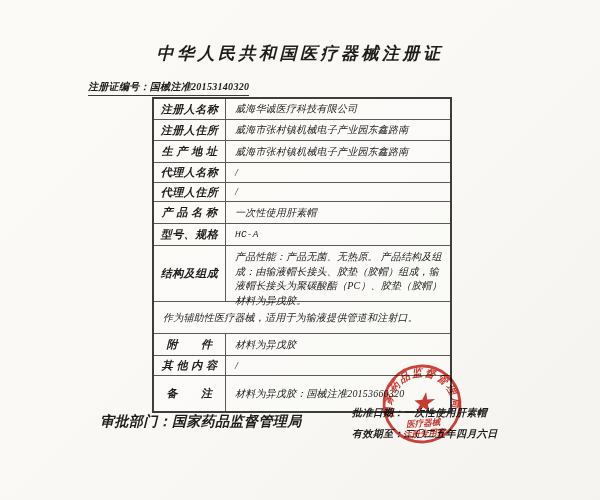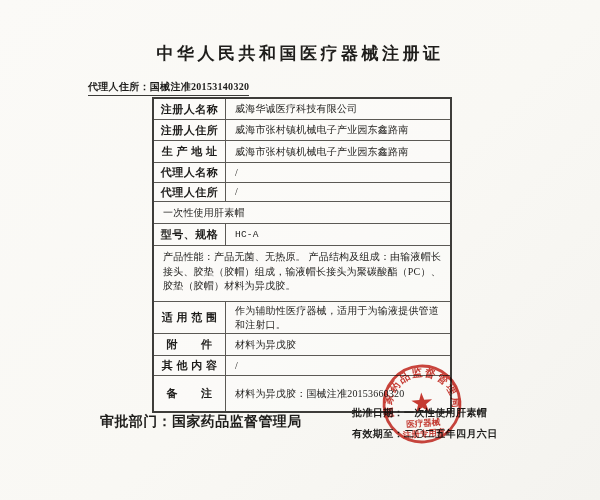--- a/index.html
+++ b/index.html
@@ -5,20 +5,21 @@
   html,body{margin:0;padding:0;}
   body{
     width:600px;height:500px;overflow:hidden;
     background:#f6f5f2;
     font-family:"Liberation Serif","DejaVu Serif",serif;
     color:#1e1d1b;
   }
   .sheet{
     position:relative;width:600px;height:500px;
     background:linear-gradient(135deg,#fbfaf7 0%,#f9f8f4 55%,#f4f3ef 100%);
+    font-style:italic;
   }
   .doc-title{
     position:absolute;top:42px;left:0;width:600px;
     text-align:center;font-size:17px;font-weight:bold;
     letter-spacing:3.5px;white-space:nowrap;
   }
   .cert-line{
     position:absolute;left:88px;top:80px;
     font-size:10px;font-weight:bold;letter-spacing:.3px;
     border-bottom:1px solid #3c3b38;padding-bottom:1px;
@@ -62,21 +63,21 @@
   }
   .stamp text{font-family:"Liberation Serif","DejaVu Serif",serif;}
 </style>
 </head>
 <body>
 
 <div class="sheet">
 
   <div class="doc-title">中华人民共和国医疗器械注册证</div>
 
-  <div class="cert-line">代理人住所：国械注准20153140320</div>
+  <div class="cert-line">注册证编号：国械注准20153140320</div>
 
   <div class="crt-table">
     <div class="row r0">
       <div class="cell-label">注册人名称</div>
       <div class="cell-value">威海华诚医疗科技有限公司</div>
     </div>
     <div class="row r1">
       <div class="cell-label">注册人住所</div>
       <div class="cell-value">威海市张村镇机械电子产业园东鑫路南</div>
     </div>
@@ -86,31 +87,32 @@
     </div>
     <div class="row r3">
       <div class="cell-label">代理人名称</div>
       <div class="cell-value">/</div>
     </div>
     <div class="row r4">
       <div class="cell-label">代理人住所</div>
       <div class="cell-value">/</div>
     </div>
     <div class="row r5">
+      <div class="cell-label">产 品 名 称</div>
       <div class="cell-value">一次性使用肝素帽</div>
     </div>
     <div class="row r6">
       <div class="cell-label">型号、规格</div>
       <div class="cell-value mono">HC-A</div>
     </div>
     <div class="row r7">
+      <div class="cell-label">结构及组成</div>
       <div class="cell-value top">产品性能：产品无菌、无热原。 产品结构及组成：由输液帽长接头、胶垫（胶帽）组成，输液帽长接头为聚碳酸酯（PC）、胶垫（胶帽）材料为异戊胶。</div>
     </div>
     <div class="row r8">
-      <div class="cell-label">适 用 范 围</div>
       <div class="cell-value">作为辅助性医疗器械，适用于为输液提供管道和注射口。</div>
     </div>
     <div class="row r9">
       <div class="cell-label">附　　件</div>
       <div class="cell-value">材料为异戊胶</div>
     </div>
     <div class="row r10">
       <div class="cell-label">其 他 内 容</div>
       <div class="cell-value">/</div>
     </div>

